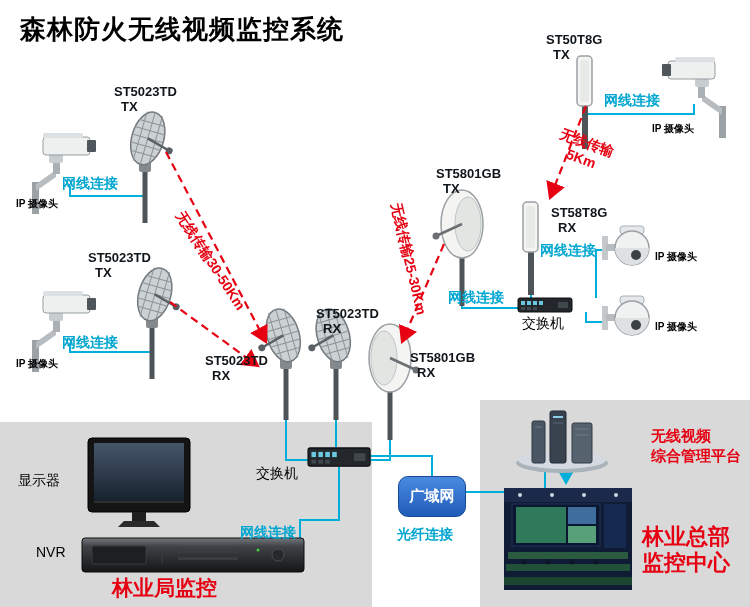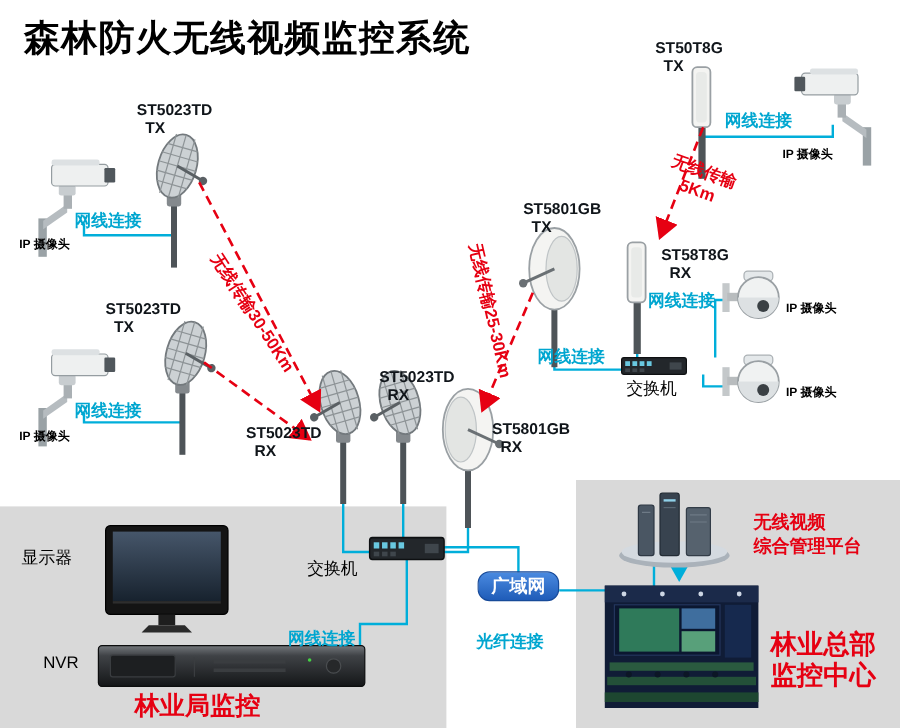--- a/index.html
+++ b/index.html
@@ -6,36 +6,36 @@
   html,body { width:750px; height:607px; background:#fff; }
   #stage {
     position:relative; width:750px; height:607px; background:#ffffff;
     overflow:hidden; font-family:"Liberation Sans","DejaVu Sans",sans-serif;
   }
   .panel { position:absolute; background:#d9d9d9; }
   #panel-left  { left:0;   top:422px; width:372px; height:185px; }
   #panel-right { left:480px; top:400px; width:270px; height:207px; }
   #art { position:absolute; left:0; top:0; z-index:2; }
   .lbl { position:absolute; z-index:3; white-space:nowrap; }
-  .title { left:20px; top:12px; font-size:30px; font-weight:bold; color:#000; letter-spacing:1px; }
+  .title { left:20px; top:12px; font-size:26px; font-weight:bold; color:#000; letter-spacing:1px; }
   .dev { font-size:13px; font-weight:bold; color:#10151a; line-height:15px; }
   .dev span { display:block; }
   .dev .l2 { padding-left:7px; }
   .cab { font-size:14px; font-weight:bold; color:#00a6d0; }
   .ip  { font-size:10px; font-weight:bold; color:#000; }
   .plain { font-size:14px; color:#000; }
   .red { color:#e60012; font-weight:bold; }
   .rot { transform-origin:50% 50%; text-align:center; font-size:14px; }
   .rot span { display:block; line-height:17px; }
   #lbl-bureau { font-size:21px; }
   #lbl-platform { font-size:15px; line-height:20px; }
   #lbl-platform span, #lbl-hq span { display:block; }
   #lbl-hq { font-size:22px; line-height:26px; }
   #wan {
-    position:absolute; z-index:3; left:398px; top:476px; width:68px; height:25px;
+    position:absolute; z-index:3; left:398px; top:476px; width:68px; height:41px;
     background:linear-gradient(#4a8ae0,#1f5cb8); border:1px solid #174a99;
     border-radius:10px; display:flex; align-items:center; justify-content:center;
     color:#fff; font-size:15px; font-weight:bold;
   }
 </style>
 </head>
 <body>
 
 <div id="stage">
 
@@ -265,37 +265,37 @@
   <div class="lbl cab" style="left:62px;top:175px">网线连接</div>
   <div class="lbl cab" style="left:62px;top:334px">网线连接</div>
   <div class="lbl cab" style="left:604px;top:92px">网线连接</div>
   <div class="lbl cab" style="left:540px;top:242px">网线连接</div>
   <div class="lbl cab" style="left:448px;top:289px">网线连接</div>
   <div class="lbl cab" style="left:240px;top:524px">网线连接</div>
   <div class="lbl cab" style="left:397px;top:526px">光纤连接</div>
 
   <div class="lbl plain" style="left:522px;top:315px">交换机</div>
   <div class="lbl plain" style="left:256px;top:465px">交换机</div>
-  <div class="lbl plain" style="left:18px;top:456px">显示器</div>
+  <div class="lbl plain" style="left:18px;top:472px">显示器</div>
   <div class="lbl plain" style="left:36px;top:544px">NVR</div>
 
   <div class="lbl red rot" style="left:125px;top:252px;width:170px;transform:rotate(57deg)">无线传输30-50Km</div>
   <div class="lbl red rot" style="left:323px;top:250px;width:170px;transform:rotate(77deg)">无线传输25-30Km</div>
   <div class="lbl red rot" style="left:552px;top:134px;width:64px;transform:rotate(20deg)">
     <span>无线传输</span>
       <span>5Km</span>
   </div>
 
   <div class="lbl red" id="lbl-bureau" style="left:112px;top:574px">林业局监控</div>
 
   <div id="wan">
     <span>广域网</span>
   </div>
 
-  <div class="lbl red" id="lbl-platform" style="left:628px;top:426px">
+  <div class="lbl red" id="lbl-platform" style="left:651px;top:426px">
     <span>无线视频</span>
       <span>综合管理平台</span>
   </div>
   <div class="lbl red" id="lbl-hq" style="left:642px;top:524px">
     <span>林业总部</span>
       <span>监控中心</span>
   </div>
 
 </div>
 

